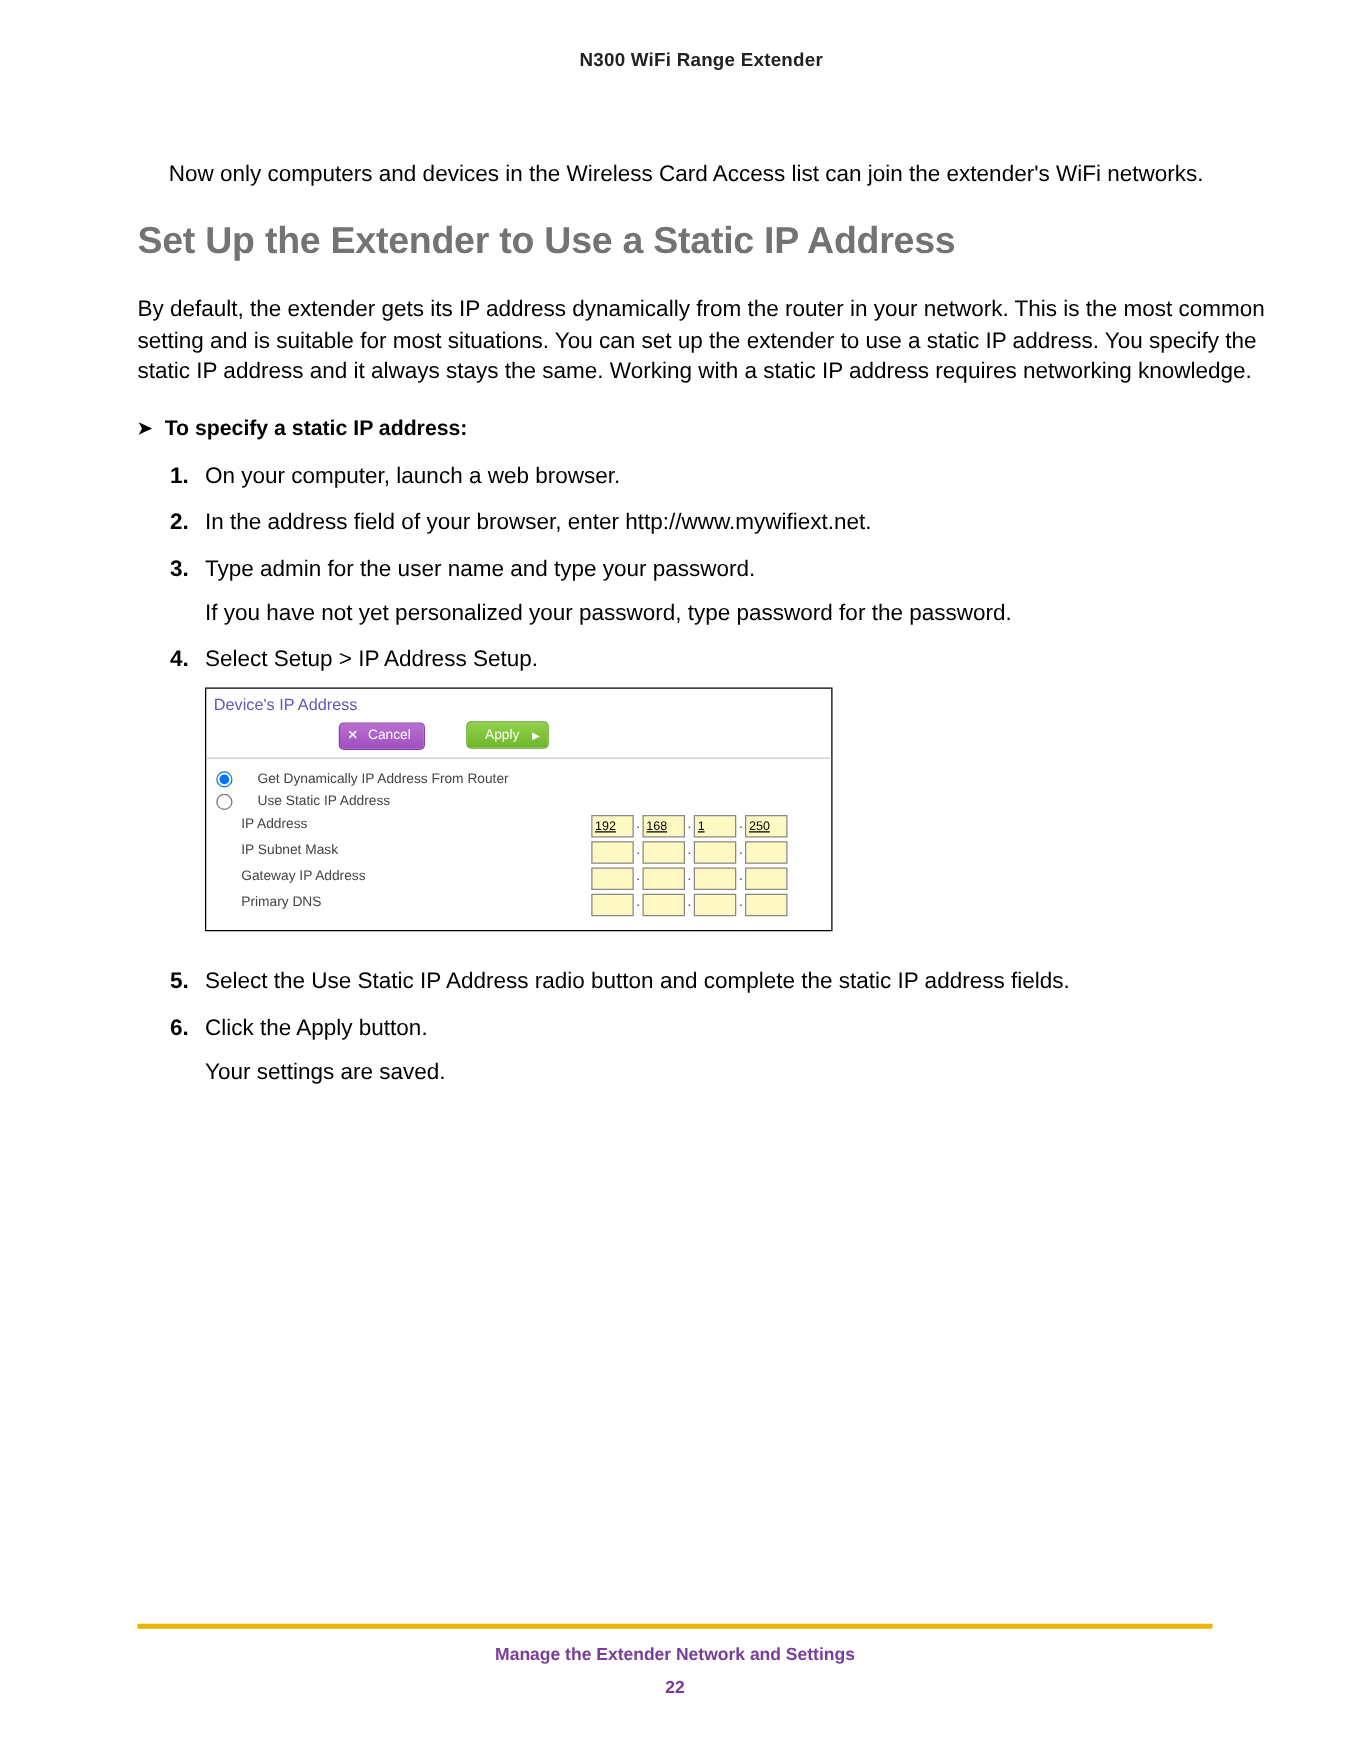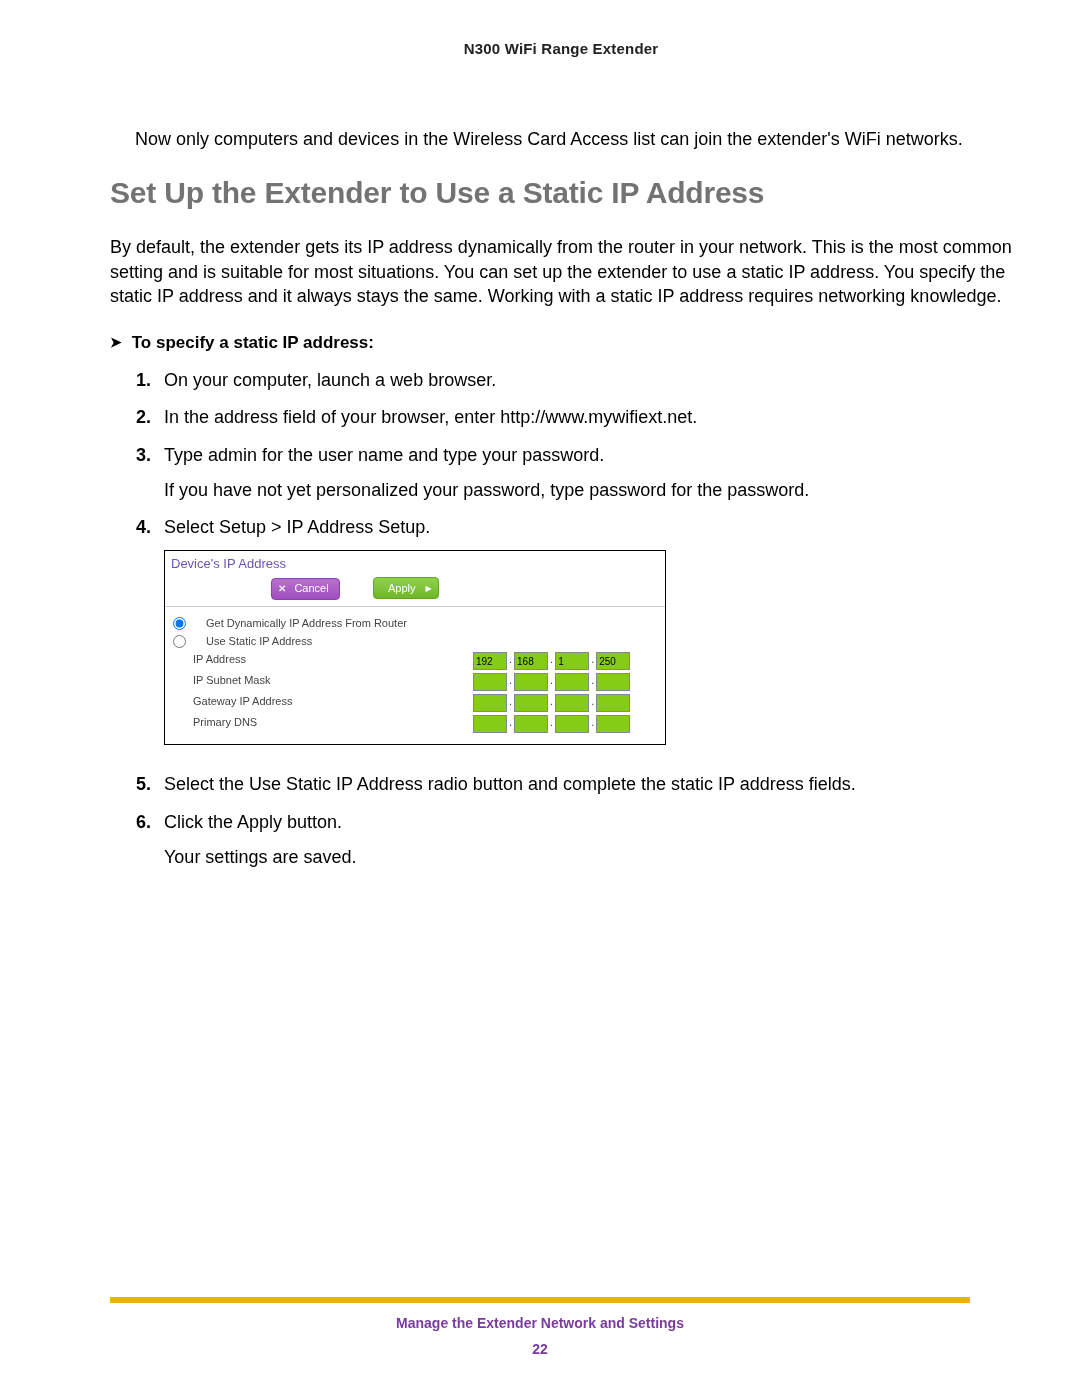--- a/index.html
+++ b/index.html
@@ -145,33 +145,34 @@
     color: #444;
   }
   .field-label { flex: 0 0 280px; }
   .ip-cell {
     width: 28px;
     height: 16px;
     border: 1px solid #888;
     font-size: 10px;
     padding: 0 2px;
     margin: 0;
-    background: #84cc16;
+    background: #fef9c3;
+    text-decoration: underline;
   }
   .dot {
     padding: 0 2px;
     font-size: 11px;
   }
 
   .footer {
     position: absolute;
     bottom: 40px;
     left: 110px;
     right: 110px;
-    border-top: 6px solid #eab308;
+    border-top: 4px solid #eab308;
     text-align: center;
     padding-top: 12px;
   }
   .footer-title {
     color: #7a3c9c;
     font-weight: bold;
     font-size: 14px;
   }
   .footer-page {
     color: #7a3c9c;

